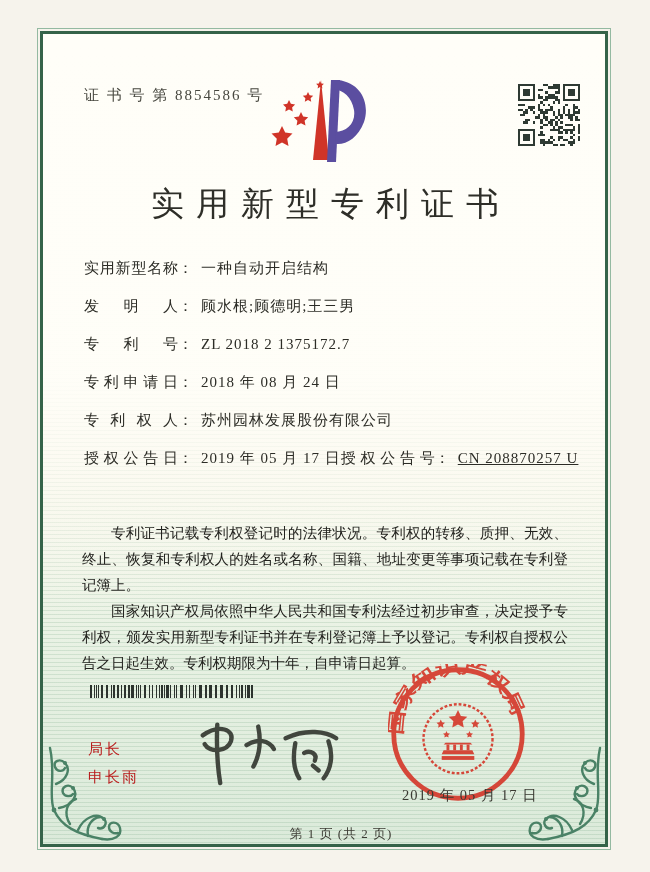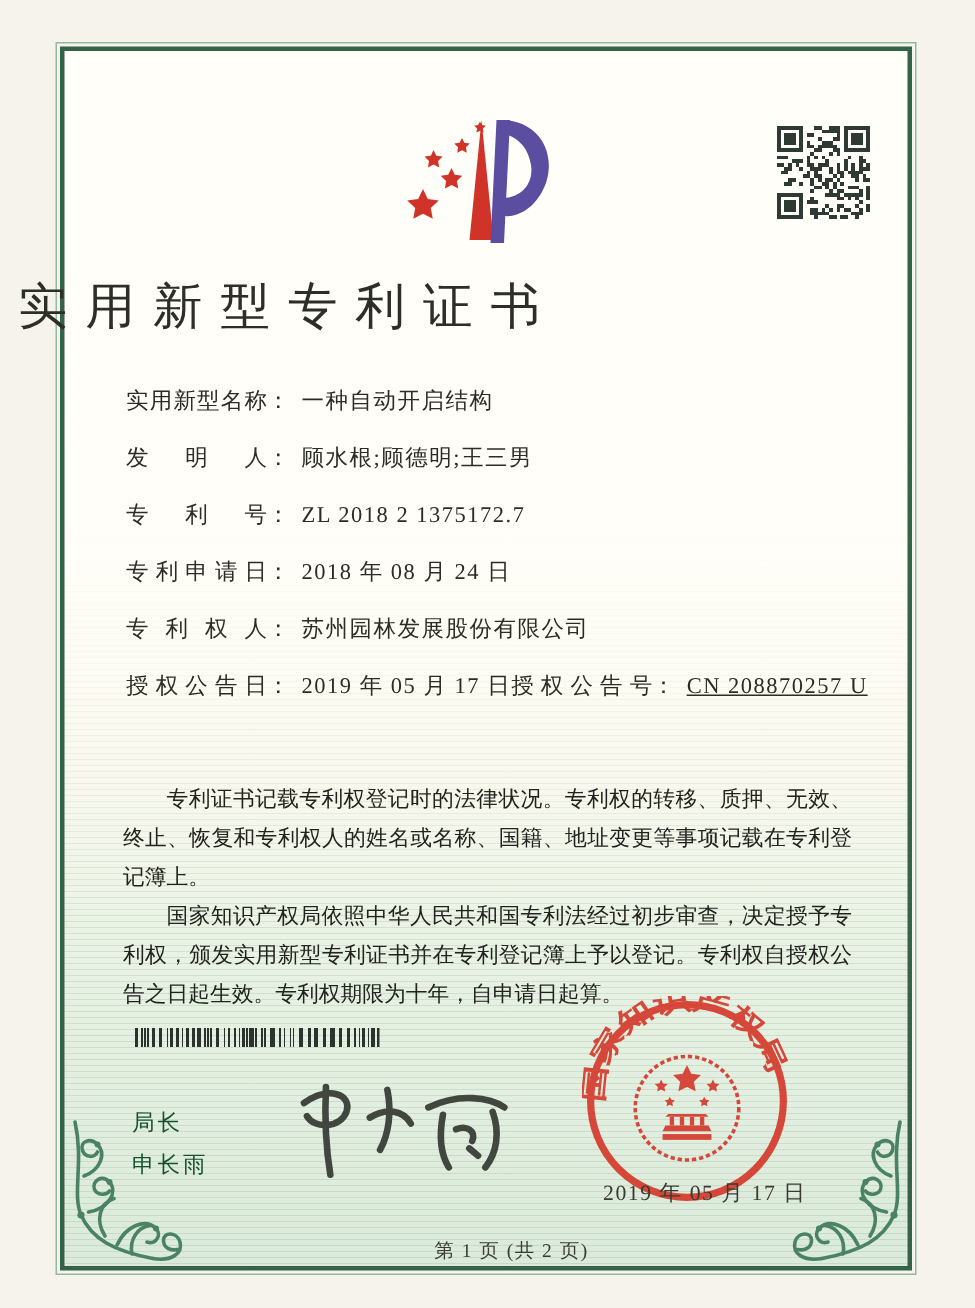--- a/index.html
+++ b/index.html
@@ -30,40 +30,40 @@
   .corner-ornament.br{left:502px;top:744px;transform:scaleX(-1);}
   
   .cert-number{
     position:absolute;left:84px;top:86px;z-index:2;
     font-size:15px;letter-spacing:2px;color:#47473f;
   }
   .logo{position:absolute;left:268px;top:74px;width:100px;height:88px;z-index:2;}
   .qr{position:absolute;left:518px;top:84px;width:62px;height:62px;z-index:2;}
   .doc-title{
     position:absolute;left:0;top:182px;width:650px;z-index:2;
-    text-align:left;font-size:33px;color:#2e2e28;
+    text-align:center;font-size:33px;color:#2e2e28;
     letter-spacing:12px;padding-left:12px;box-sizing:border-box;
   }
   
   .fields{position:absolute;left:84px;top:258px;width:500px;z-index:2;font-size:15px;color:#2c2c26;}
   .field-row{height:38px;line-height:20px;white-space:nowrap;}
   .flabel{display:inline-block;width:94px;text-align:justify;text-align-last:justify;vertical-align:top;}
   .fcolon{display:inline-block;margin-right:8px;vertical-align:top;}
   .fvalue{letter-spacing:1px;vertical-align:top;text-align:center;}
   .pair2{text-decoration:underline;}
   
   .body-text{
     position:absolute;left:82px;top:520px;width:486px;z-index:2;
     font-size:14.5px;line-height:26px;color:#22221e;
     text-align:justify;
   }
   .body-text p{margin:0;text-indent:2em;}
   
   .barcode{position:absolute;left:90px;top:685px;width:163px;height:13px;z-index:2;}
-  .director{position:absolute;left:88px;top:735px;z-index:2;font-size:15px;color:#14532d;line-height:28px;letter-spacing:2px;}
+  .director{position:absolute;left:88px;top:735px;z-index:2;font-size:15px;color:#b91c1c;line-height:28px;letter-spacing:2px;}
   .signature{position:absolute;left:190px;top:708px;width:156px;height:82px;z-index:3;}
   .seal{position:absolute;left:388px;top:664px;width:140px;height:140px;z-index:2;opacity:.92;}
   .seal-date{position:absolute;left:402px;top:786px;width:130px;z-index:3;font-size:14.5px;color:#3a3a32;letter-spacing:1px;white-space:nowrap;}
   .page-footer{position:absolute;left:0;top:825px;width:650px;text-align:center;z-index:2;font-size:13px;color:#3c3c34;letter-spacing:1px;margin-left:16px;}
 </style>
 </head>
 <body>
 
 <div class="sheet">
 
@@ -97,20 +97,21 @@
       <path d="M44,92 C42,82 48,74 56,73"></path>
     </g>
     <g fill="#4a8266">
       <circle cx="10" cy="66" r="2.4"></circle>
         <circle cx="21" cy="19" r="2"></circle>
       <circle cx="29" cy="44" r="2"></circle>
         <circle cx="60" cy="75" r="2"></circle>
     </g>
   </svg>
 
+  <div class="cert-number">证 书 号 第 8854586 号</div>
 
   <svg class="logo" viewBox="0 0 100 88">
     <g fill="#d03428">
       <path d="M14 52 l3.2 6.6 7.3 1 -5.3 5.1 1.3 7.2 -6.5-3.4 -6.5 3.4 1.3-7.2 -5.3-5.1 7.3-1z"></path>
       <path d="M33 38 l2.2 4.5 5 .7 -3.6 3.5 .9 4.9 -4.5-2.3 -4.4 2.3 .8-4.9 -3.6-3.5 5-.7z"></path>
       <path d="M21 26 l1.9 3.8 4.2.6 -3 3 .7 4.2 -3.8-2 -3.7 2 .7-4.2 -3-3 4.2-.6z"></path>
       <path d="M40 18 l1.6 3.2 3.6.5 -2.6 2.5 .6 3.6 -3.2-1.7 -3.2 1.7 .6-3.6 -2.6-2.5 3.6-.5z"></path>
       <path d="M52 7 l1.2 2.4 2.7.4 -2 1.9 .5 2.7 -2.4-1.3 -2.4 1.3 .5-2.7 -2-1.9 2.7-.4z"></path>
       <polygon points="53,6 61,86 45,86"></polygon>
     </g>

